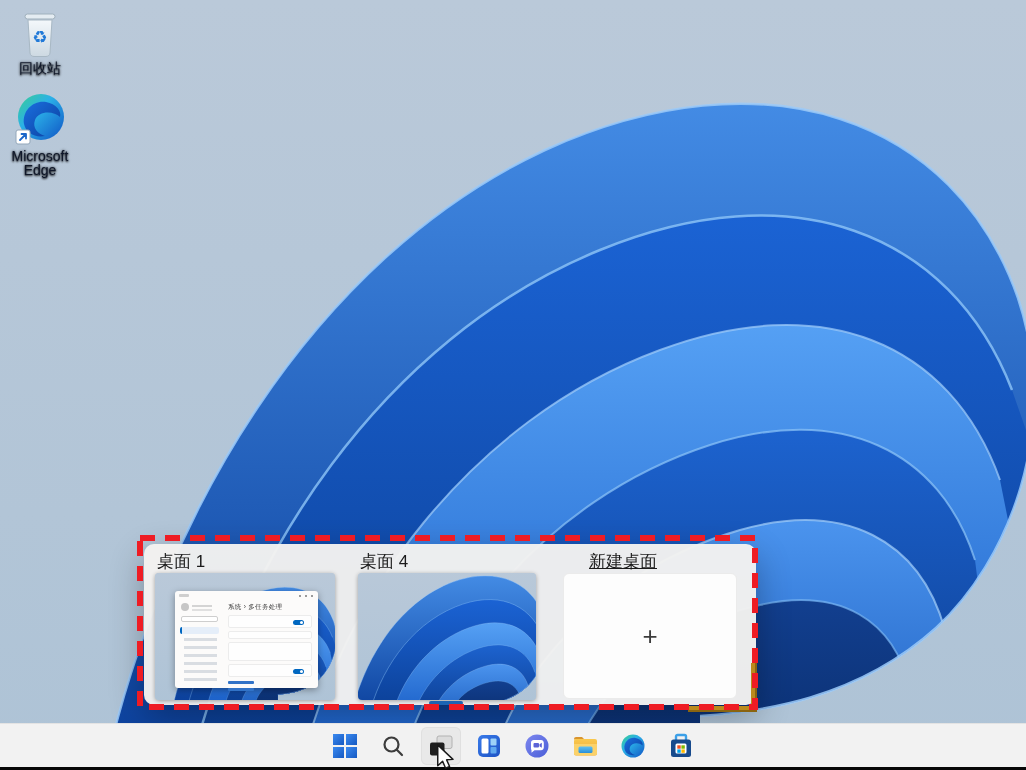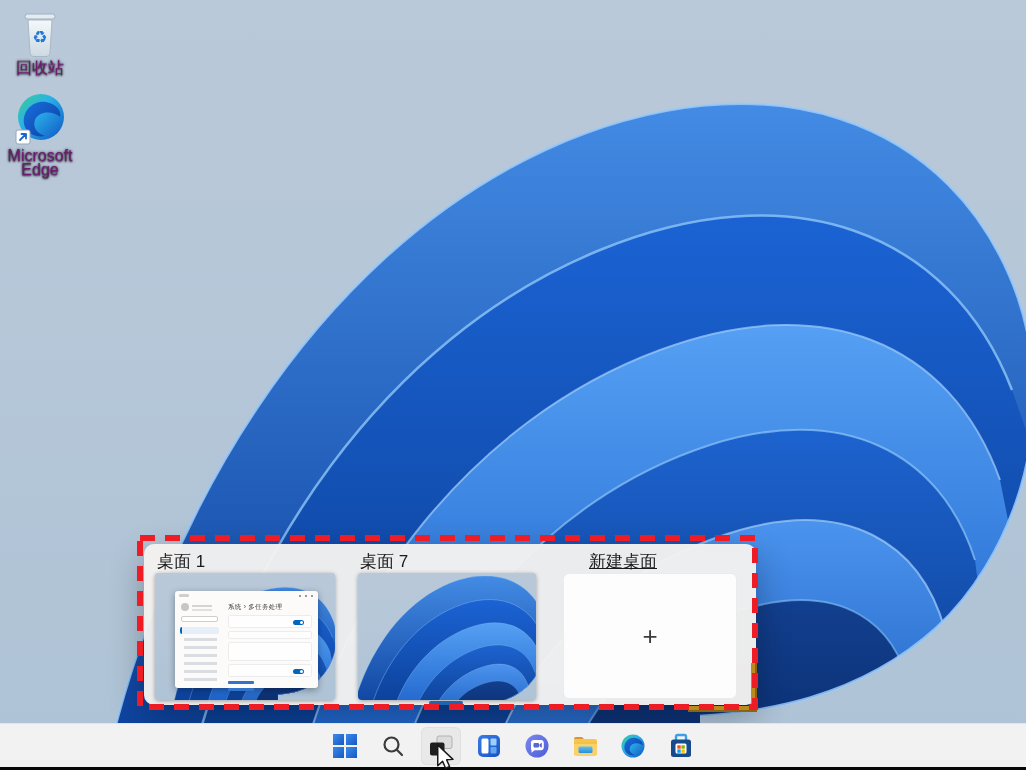--- a/index.html
+++ b/index.html
@@ -7,21 +7,21 @@
   body { font-family:"Liberation Sans","DejaVu Sans",sans-serif; }
   .screen { position:relative; width:1026px; height:770px; overflow:hidden; background:#b2c4d7; }
 
   
   .wallpaper { position:absolute; left:0; top:0; width:1026px; height:770px; display:block; }
 
   
   .icon-cell { position:absolute; left:2px; width:76px; text-align:center; cursor:default; }
   .icon-cell .glyph { height:54px; display:flex; align-items:flex-end; justify-content:center; }
   .icon-cell .label {
-    margin-top:3px; font-size:16px; line-height:14px; color:#701a75;
+    margin-top:3px; font-size:14px; line-height:14px; color:#0f172a;
     text-shadow:0 1px 2px rgba(0,0,0,.85), 0 0 3px rgba(0,0,0,.6);
   }
   #cell-recycle { top:4px; }
   #cell-edge    { top:92px; }
   #cell-doc     { top:200px; }
 
   
   .tv-panel {
     position:absolute; left:144px; top:544px; width:612px; height:161px;
     background:rgba(243,242,240,.97); border-radius:10px;
@@ -197,21 +197,21 @@
         <rect x="2" y="38" width="14" height="14" rx="2" fill="#fff" stroke="#93a7ba" stroke-width="1"></rect>
         <path d="M6 48 L12 42 M12 42 L7.5 42 M12 42 L12 46.5" stroke="#1b66c9" stroke-width="1.8" fill="none" stroke-linecap="round"></path>
       </svg>
     </div>
     <div class="label">Microsoft Edge</div>
   </div>
 
 
   <div class="tv-panel">
     <div class="tv-label" id="tv-label-1">桌面 1</div>
-    <div class="tv-label" id="tv-label-2">桌面 7</div>
+    <div class="tv-label" id="tv-label-2">桌面 4</div>
     <div class="tv-label" id="tv-label-new">新建桌面</div>
 
     <div class="tv-thumb" id="tv-thumb-1">
       <svg viewBox="0 0 1026 770" preserveAspectRatio="xMidYMid slice">
         <use href="#bloom-art"></use>
       </svg>
       <div class="mini-win">
         <div class="mini-titlebar"></div>
         <div class="mini-sidebar">
           <div class="mini-avatar"></div>

